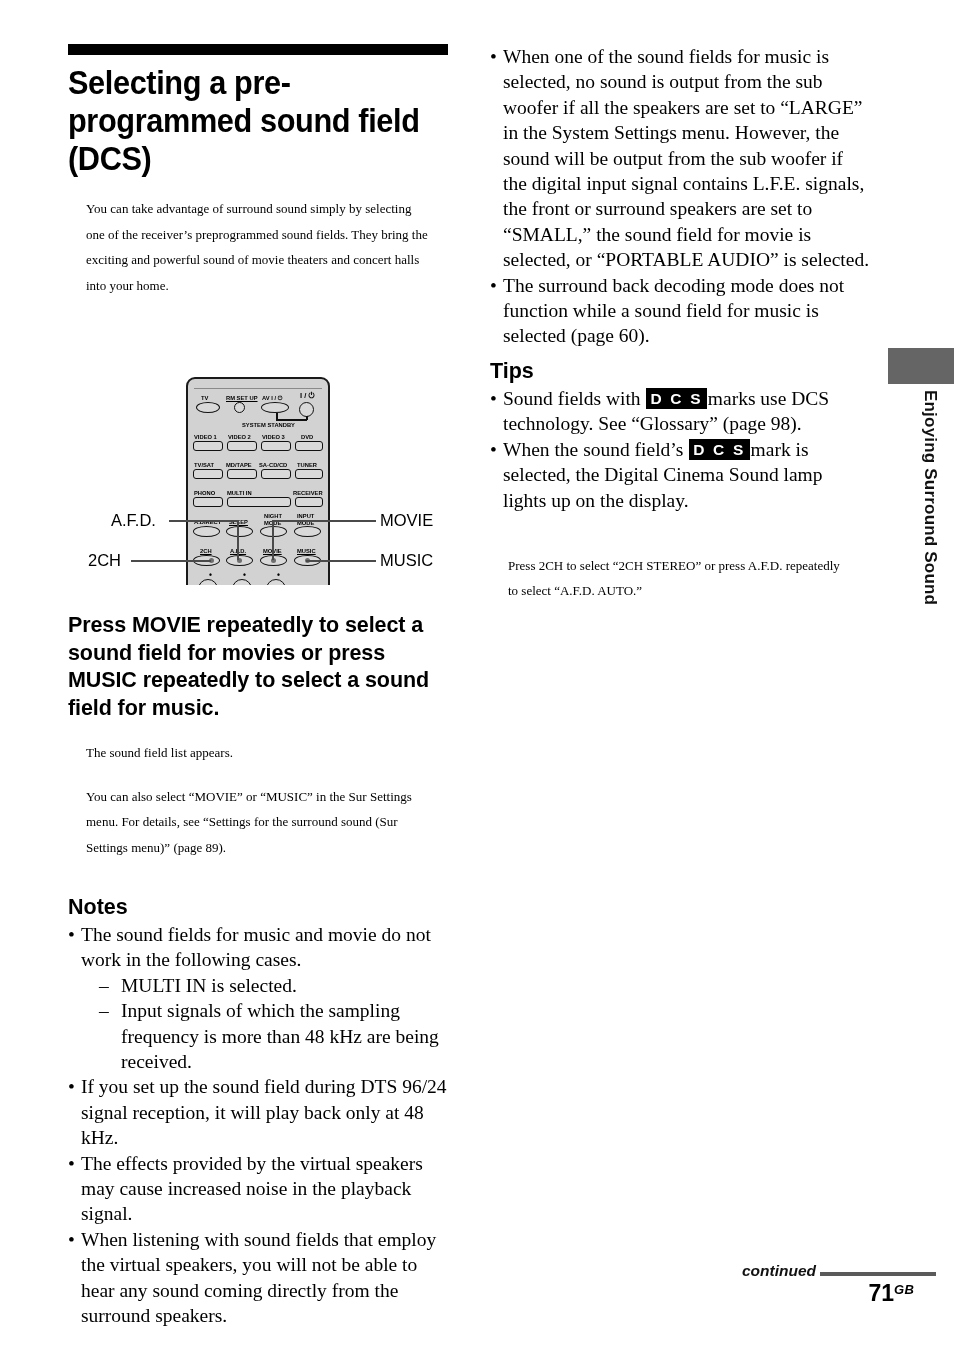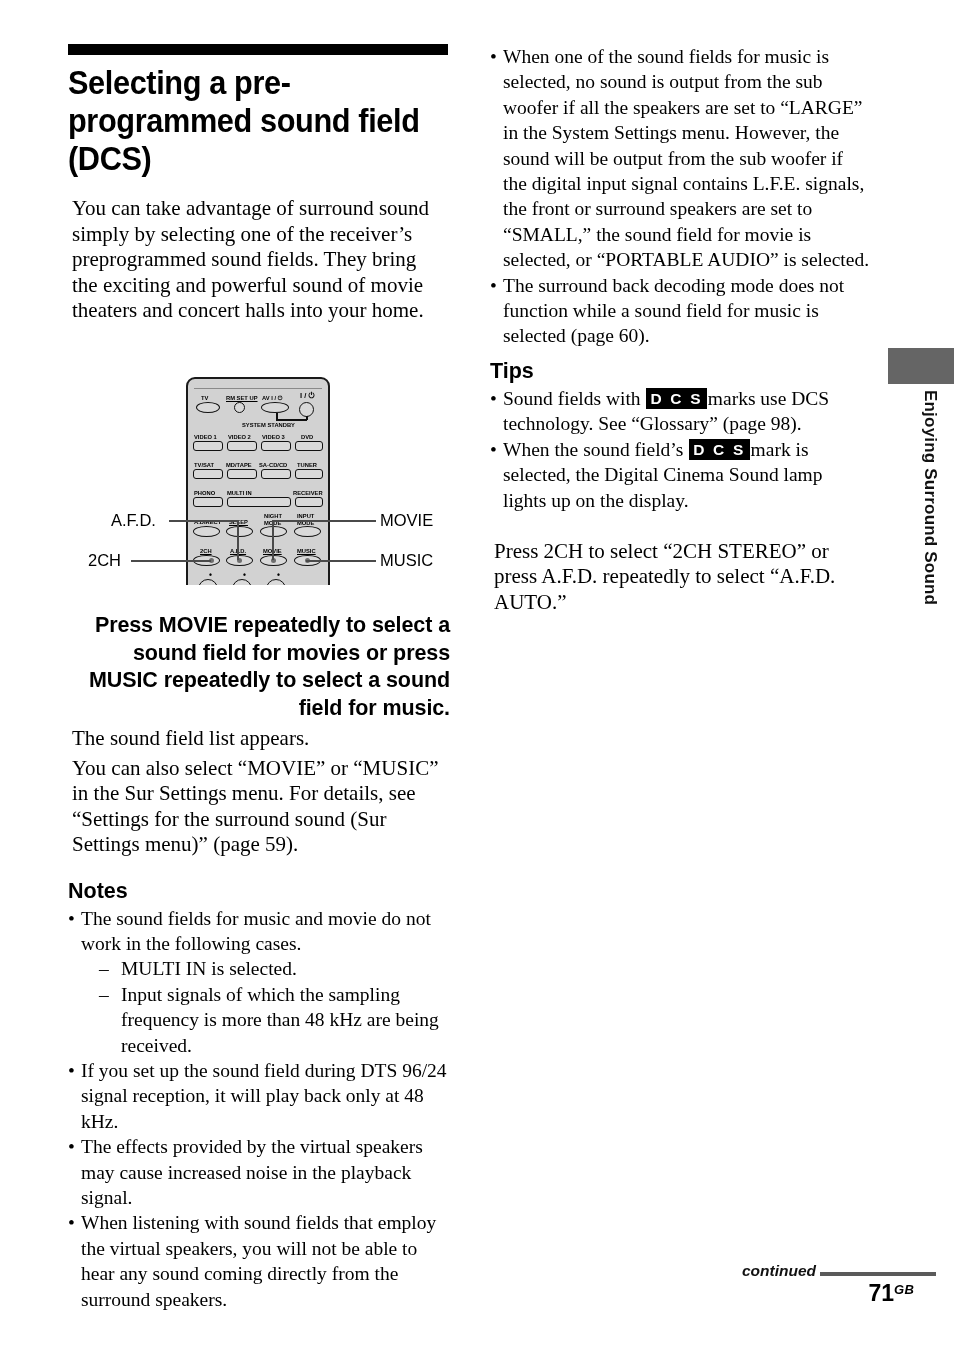--- a/index.html
+++ b/index.html
@@ -44,41 +44,40 @@
     line-height: 38px;
     letter-spacing: -0.4px;
     margin: 0 0 18px 0;
     transform: scaleX(0.93);
     transform-origin: left top;
   }
 
   
   .body-p {
     font-family: "Liberation Serif", serif;
-    font-size: 21px;
+    font-size: 13px;
     line-height: 25.5px;
-    margin: 4px;
+    margin: 18px;
   }
 
   
   .sec-head {
     font-family: "Liberation Sans", sans-serif;
     font-weight: bold;
     font-size: 21.5px;
     line-height: 26px;
     margin: 0 0 2px 0;
   }
   .step-head {
     font-family: "Liberation Sans", sans-serif;
     font-weight: bold;
     font-size: 21.5px;
     line-height: 27.5px;
     margin: 0 0 4px 0;
     letter-spacing: -0.1px;
-    text-align: right;
   }
 
   
   ul.bullets {
     list-style: none;
     margin: 0;
     padding: 0;
   }
   ul.bullets > li {
     position: relative;
@@ -390,21 +389,21 @@
   <div class="callout-label" style="left:312px; top:179px;">MUSIC</div>
   <div class="lead h" style="left:238px; top:188px; width:70px;"></div>
 
 </div>
 
 <div style="position:absolute; left:68px; top:612px; width:382px;">
 
   <div class="step-head">Press MOVIE repeatedly to select a sound field for movies or press MUSIC repeatedly to select a sound field for music.</div>
 
   <p class="body-p">The sound field list appears.</p>
-  <p class="body-p">You can also select “MOVIE” or “MUSIC” in the Sur Settings menu. For details, see “Settings for the surround sound (Sur Settings menu)” (page 59).</p>
+  <p class="body-p">You can also select “MOVIE” or “MUSIC” in the Sur Settings menu. For details, see “Settings for the surround sound (Sur Settings menu)” (page 89).</p>
 
   <div class="gap-m"></div>
 
   <div class="sec-head">Notes</div>
 
   <ul class="bullets">
     <li>
       <span class="bullet-dot">•</span>
       <span>The sound fields for music and movie do not work in the following cases.</span>
       <ul class="dashes">

